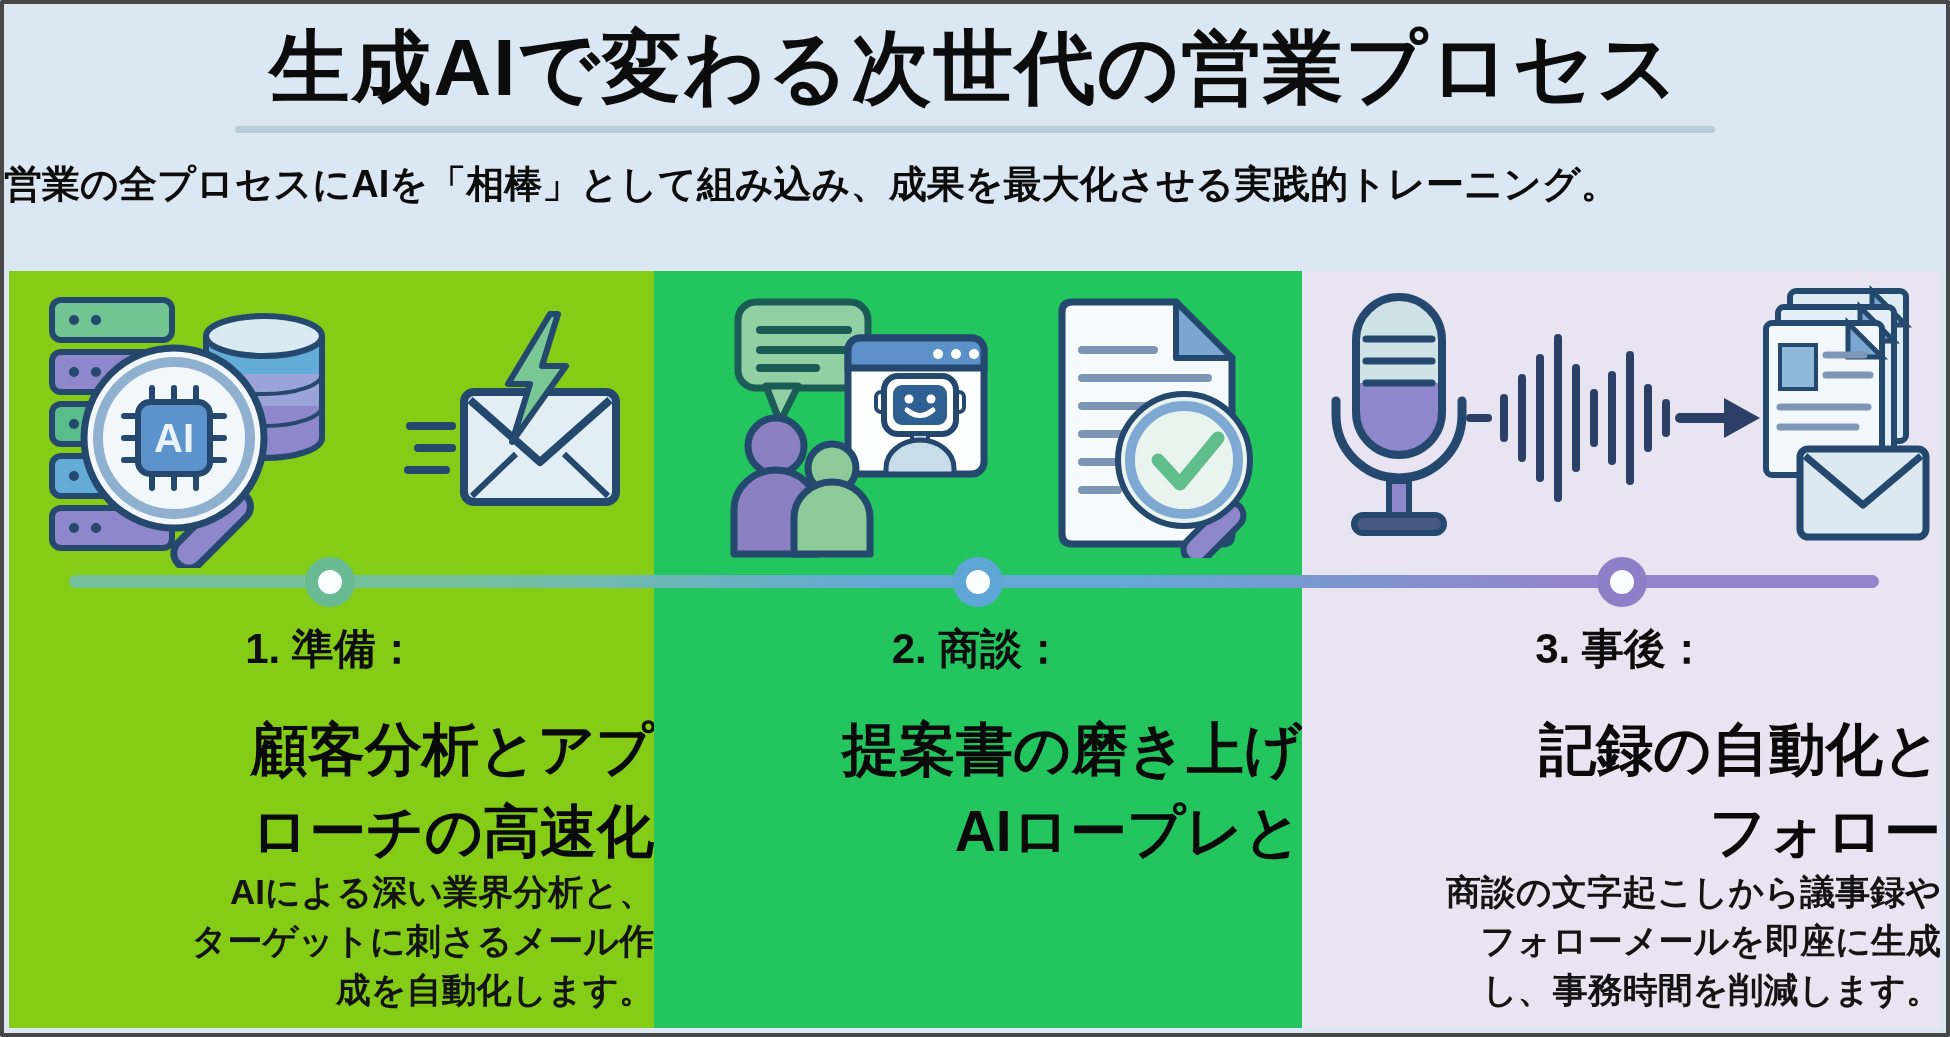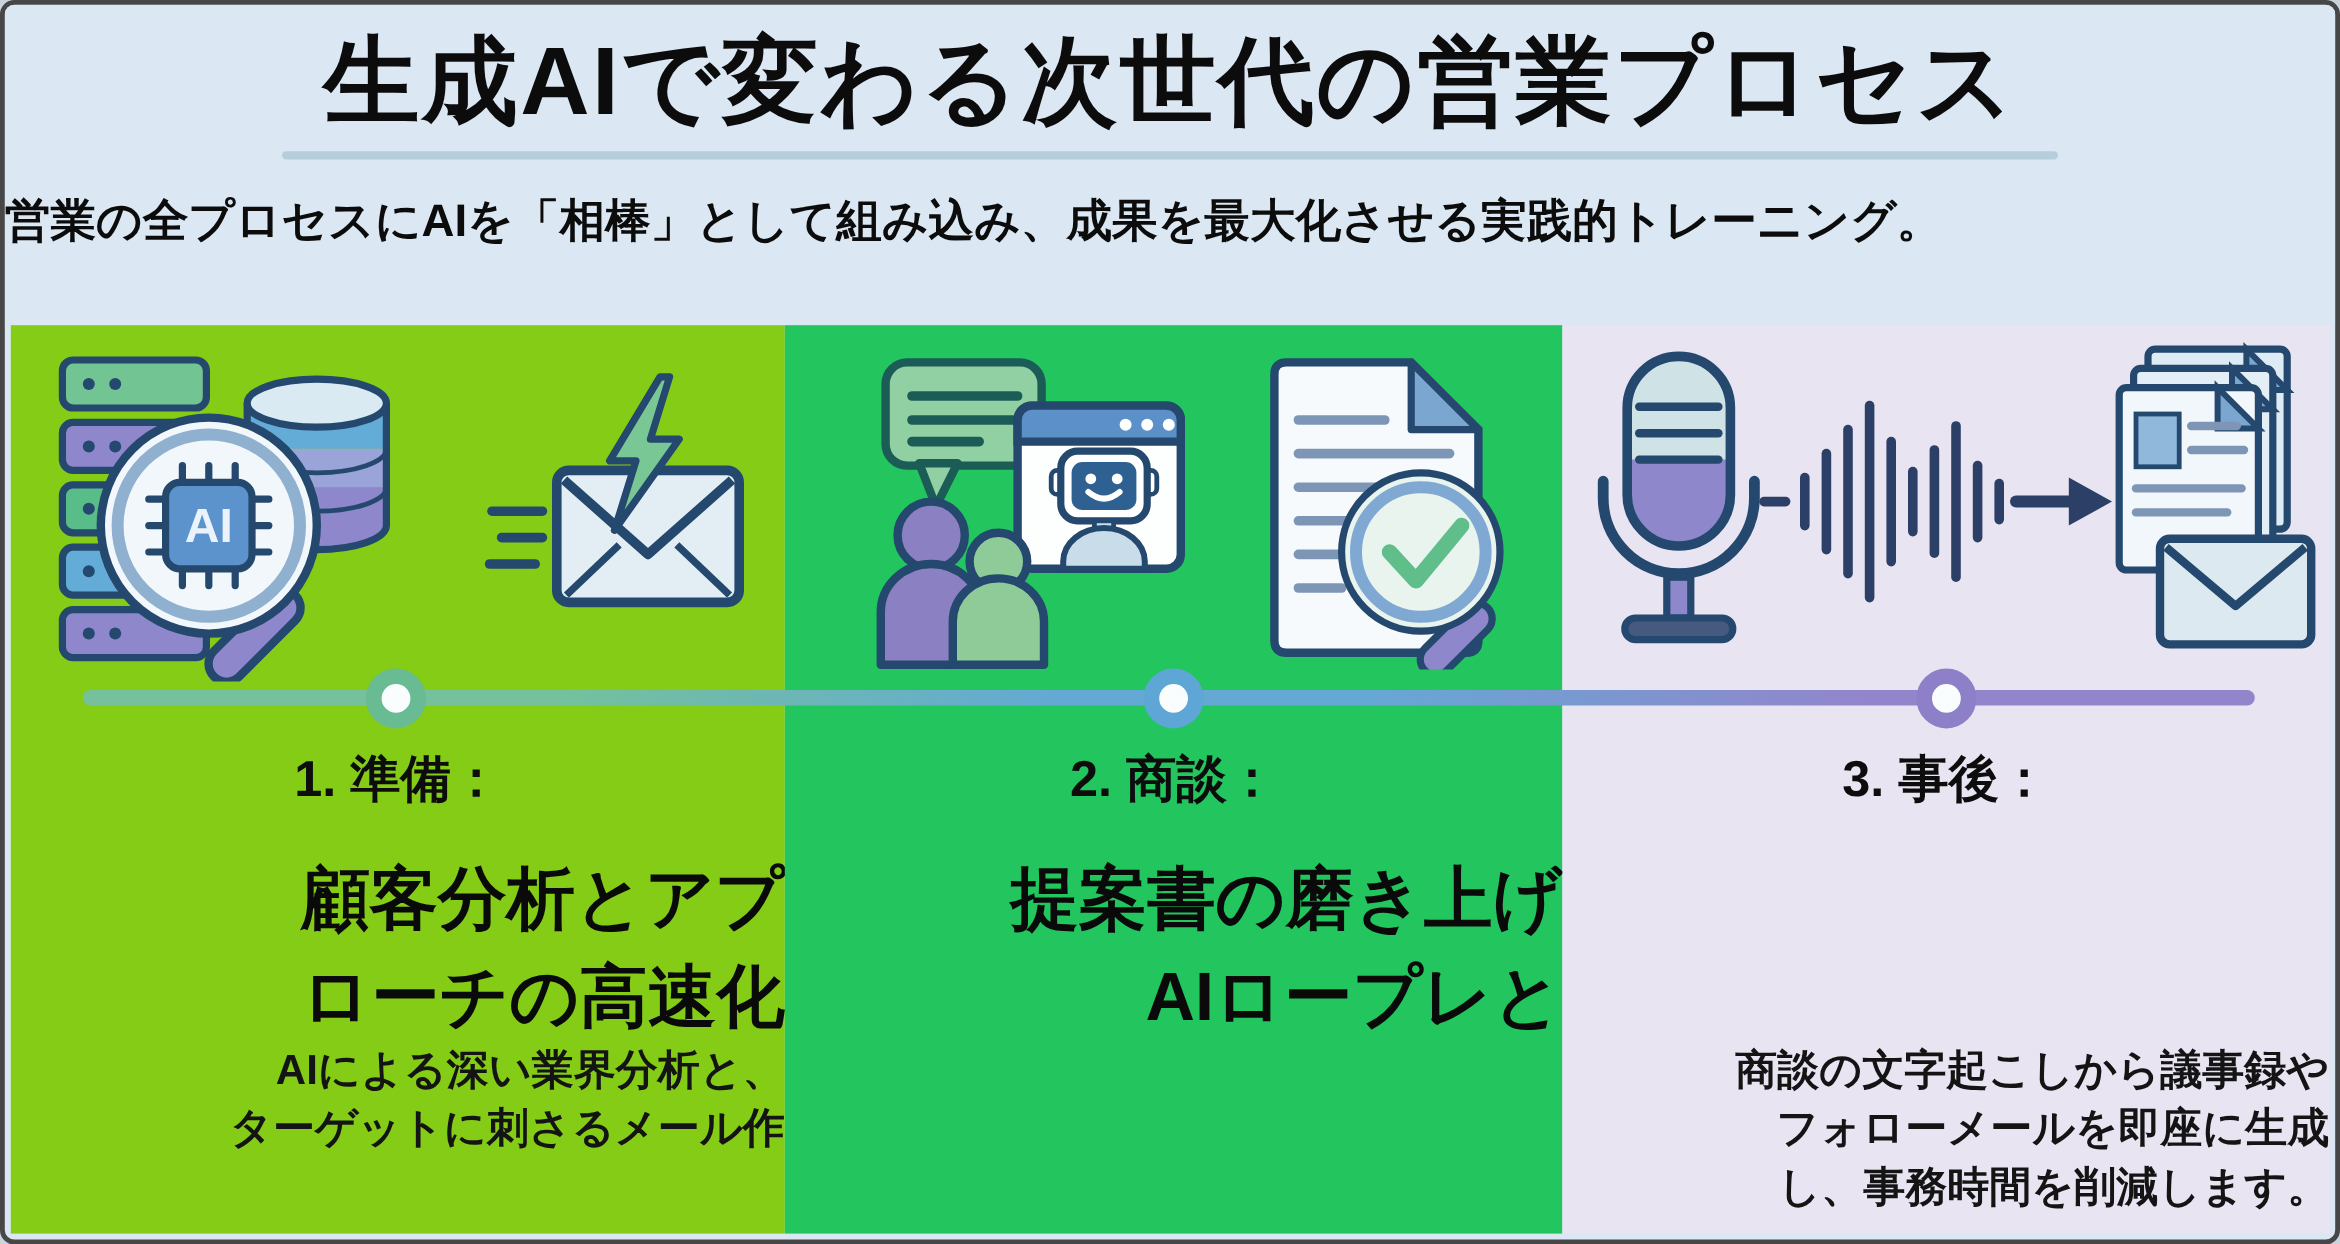--- a/index.html
+++ b/index.html
@@ -2,21 +2,21 @@
 <html><head>
 <meta charset="utf-8">
 <style>
   html,body{margin:0;padding:0;background:#c9d4dd;}
   .poster{
     position:relative;
     width:1950px;height:1037px;
     box-sizing:border-box;
     background:#dbe7f2;
     border:4px solid #474747;
-    border-radius:12px;
+    border-radius:2px;
     overflow:hidden;
     font-family:"Liberation Sans","DejaVu Sans",sans-serif;
     color:#111;
   }
   
   .header{position:absolute;top:0;left:0;right:0;height:267px;background:#dbe7f2;}
   .title{
     margin-top:14px;
     text-align:center;
     font-size:80px;
@@ -158,20 +158,21 @@
         </svg>
       </div>
       <div class="step-label">1. 準備：</div>
       <div class="step-heading">
         <div>顧客分析とアプ</div>
         <div>ローチの高速化</div>
       </div>
       <div class="step-desc">
         <div>AIによる深い業界分析と、</div>
         <div>ターゲットに刺さるメール作</div>
+        <div>成を自動化します。</div>
       </div>
     </div>
 
     <div class="panel meeting">
       <div class="icons">
 
         <svg width="310" height="270" viewBox="0 0 310 270">
           <g>
             <rect x="58" y="14" width="130" height="86" rx="18" fill="#90d0a2" stroke="#1c5c57" stroke-width="7"></rect>
             <polygon points="86,98 100,134 118,98" fill="#90d0a2" stroke="#1c5c57" stroke-width="7" stroke-linejoin="round"></polygon>
@@ -289,20 +290,24 @@
             </g>
           </g>
 
           <g>
             <rect x="488" y="166" width="126" height="88" rx="8" fill="#dde9f0" stroke="#24486e" stroke-width="7"></rect>
             <path d="M493,173 L551,222 L609,173" fill="none" stroke="#24486e" stroke-width="7" stroke-linejoin="round"></path>
           </g>
         </svg>
       </div>
       <div class="step-label">3. 事後：</div>
+      <div class="step-heading">
+        <div>記録の自動化と</div>
+        <div>フォロー</div>
+      </div>
       <div class="step-desc">
         <div>商談の文字起こしから議事録や</div>
         <div>フォローメールを即座に生成</div>
         <div>し、事務時間を削減します。</div>
       </div>
     </div>
 
     <div class="tl-line"></div>
     <div class="tl-dot d1"></div>
     <div class="tl-dot d2"></div>

